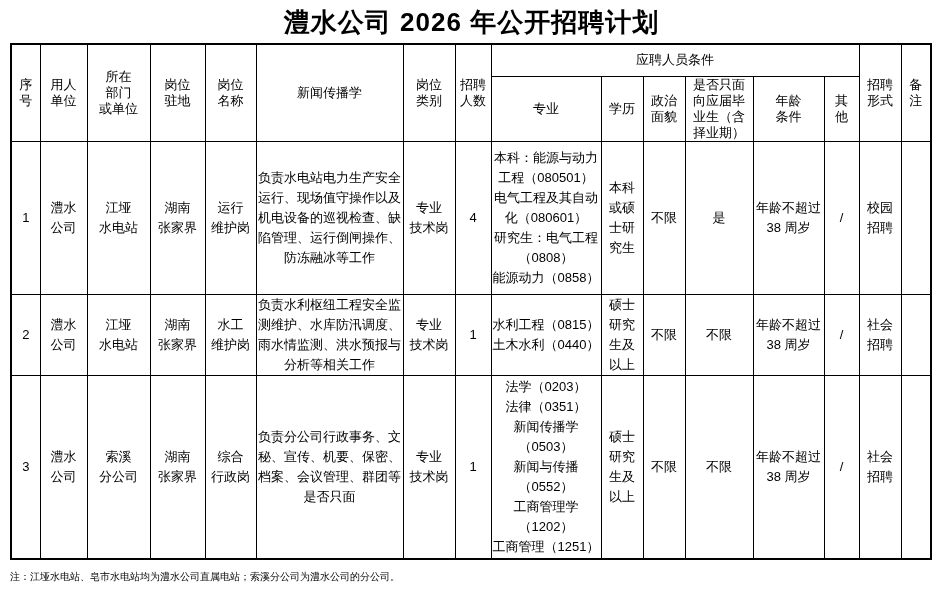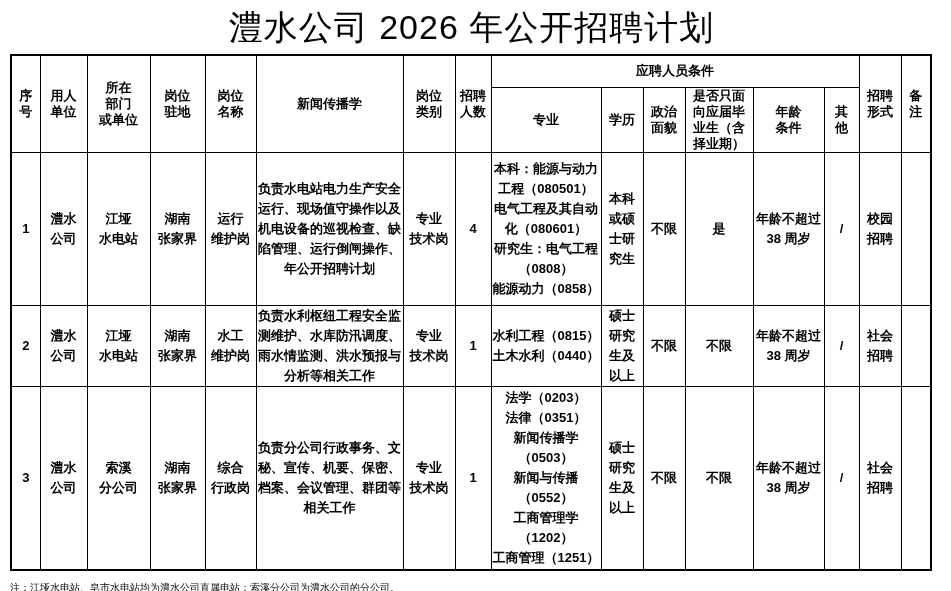--- a/index.html
+++ b/index.html
@@ -4,47 +4,47 @@
 <style>
   html,body{margin:0;padding:0;}
   body{
     width:951px;height:591px;background:#ffffff;color:#000;
     font-family:"Liberation Sans",sans-serif;
     overflow:hidden;
   }
   .page-title{
     margin:5px 8px 3px 0;
     text-align:center;
-    font-size:34px;
-    font-weight:normal;
+    font-size:26px;
+    font-weight:bold;
     letter-spacing:1px;
     white-space:pre;
   }
   table.plan{
     border-collapse:collapse;
     table-layout:fixed;
     margin-left:10px;
     width:920px;
     border:2px solid #000;
   }
   table.plan th, table.plan td{
     border:1px solid #000;
     text-align:center;
     vertical-align:middle;
     white-space:pre-line;
     padding:0;
     overflow:hidden;
     font-size:13px;
   }
   table.plan th{
-    font-weight:bold;
+    font-weight:normal;
     line-height:16px;
   }
   table.plan td{
-    font-weight:bold;
+    font-weight:normal;
     line-height:20px;
   }
   tr.hrow-a{height:32px;}
   tr.hrow-b{height:65px;}
   tr.row-1{height:153px;}
   tr.row-2{height:81px;}
   tr.row-3{height:184px;}
   td.tl{text-align:left;padding:0 2px;}
   td.desc{text-align:left;padding:0 2px;}
   .footnote{
@@ -124,21 +124,21 @@
     <td>江垭
 水电站</td>
     <td>湖南
 张家界</td>
     <td>运行
 维护岗</td>
     <td class="desc">负责水电站电力生产安全
 运行、现场值守操作以及
 机电设备的巡视检查、缺
 陷管理、运行倒闸操作、
-年公开招聘计划</td>
+防冻融冰等工作</td>
     <td>专业
 技术岗</td>
     <td>4</td>
     <td class="tl">本科：能源与动力
 工程（080501）
 电气工程及其自动
 化（080601）
 研究生：电气工程
 （0808）
 能源动力（0858）</td>
@@ -195,21 +195,21 @@
 公司</td>
     <td>索溪
 分公司</td>
     <td>湖南
 张家界</td>
     <td>综合
 行政岗</td>
     <td class="desc">负责分公司行政事务、文
 秘、宣传、机要、保密、
 档案、会议管理、群团等
-相关工作</td>
+是否只面</td>
     <td>专业
 技术岗</td>
     <td>1</td>
     <td class="tl">法学（0203）
 法律（0351）
 新闻传播学
 （0503）
 新闻与传播
 （0552）
 工商管理学

